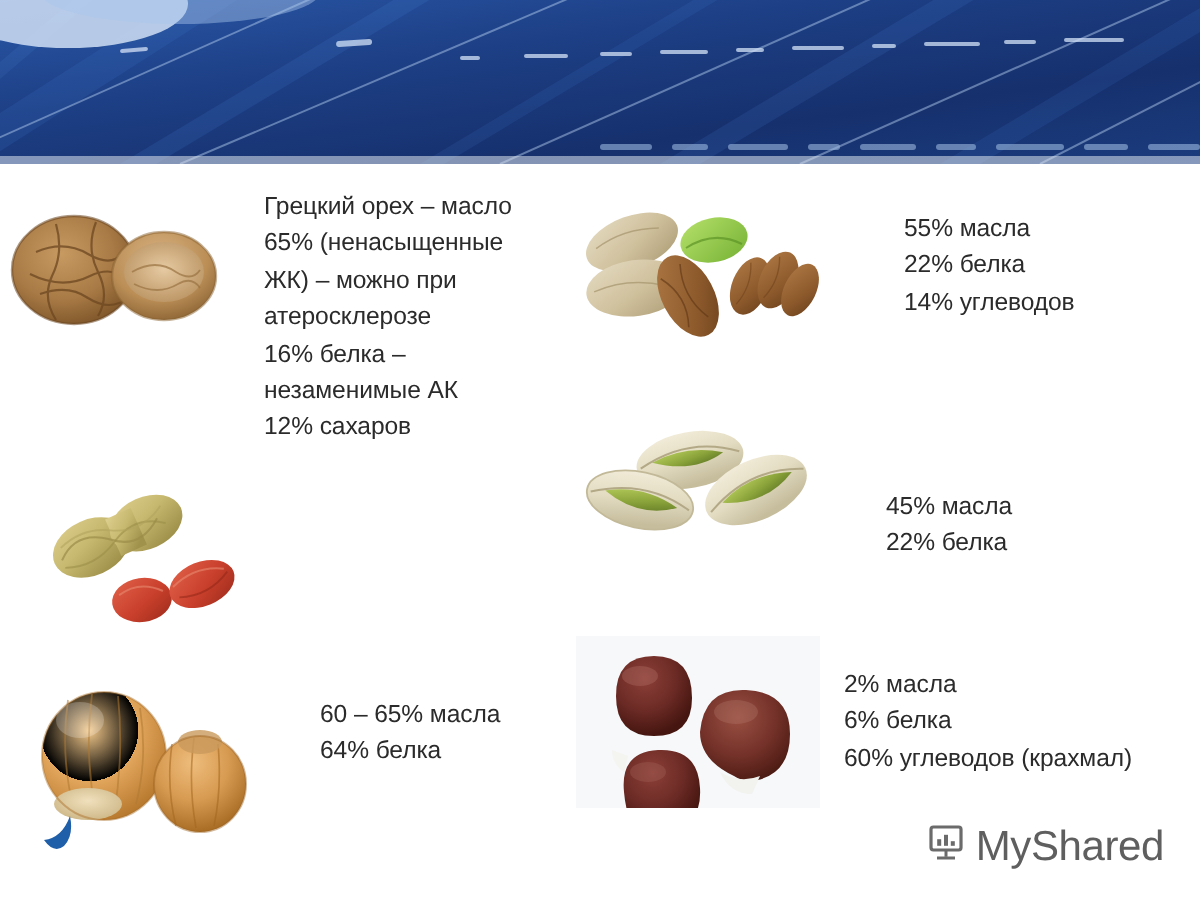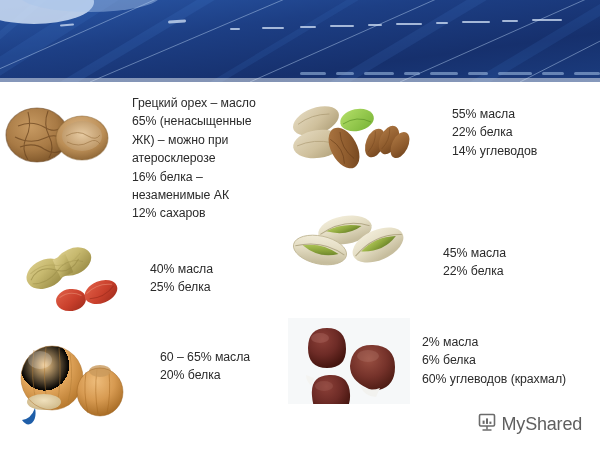--- a/index.html
+++ b/index.html
@@ -76,21 +76,21 @@
   .brand {
     position: absolute;
     right: 18px;
     bottom: 14px;
     display: flex;
     align-items: center;
     gap: 5px;
   }
   .brand-text {
     color: #5f5f5f;
-    font-size: 18px;
+    font-size: 21px;
     line-height: 20px;
     letter-spacing: -0.2px;
   }
 </style>
 </head>
 <body>
 
 <div class="slide">
 
   <div class="banner">
@@ -323,22 +323,20 @@
       </g>
 
       <ellipse cx="63" cy="64" rx="15" ry="11" fill="url(#pnSeed)" transform="rotate(-8 63 64)"></ellipse>
       <path d="M52 60 q11 -6 22 1" stroke="#e88a72" stroke-width="1" fill="none" opacity=".6" transform="rotate(-8 63 64)"></path>
       <ellipse cx="93" cy="56" rx="17" ry="11" fill="url(#pnSeed)" transform="rotate(-22 93 56)"></ellipse>
       <path d="M79 52 q14 -6 27 1" stroke="#e88a72" stroke-width="1" fill="none" opacity=".6" transform="rotate(-22 93 56)"></path>
       <path d="M80 58 q14 5 27 -3" stroke="#8d2416" stroke-width=".9" fill="none" opacity=".5" transform="rotate(-22 93 56)"></path>
     </svg>
   </div>
 
-  <div class="txt" style="left:150px; top:260px; width:150px;">40% масла
-25% белка</div>
 
   <div class="photo" style="left:4px; top:330px; width:122px; height:92px;">
     <svg width="122" height="92" viewBox="0 0 122 92">
       <defs>
         <radialGradient id="hz1" cx="38%" cy="30%" r="72%">
           <stop offset="0%" stop-color="#f3c98b"></stop>
           <stop offset="55%" stop-color="#e0a košice"></stop>
           <stop offset="55%" stop-color="#e2a65c"></stop>
           <stop offset="100%" stop-color="#b87a2f"></stop>
         </radialGradient>
@@ -370,21 +368,21 @@
         <path d="M82 42 q-3 21 2 41"></path>
         <path d="M93 39 q-3 23 1 45"></path>
         <path d="M105 42 q2 22 -2 41"></path>
       </g>
       <ellipse cx="96" cy="41" rx="11" ry="6" fill="#c99a5c" opacity=".8"></ellipse>
       <ellipse cx="96" cy="62" rx="23" ry="24" fill="none" stroke="#9c6220" stroke-width="1" opacity=".45"></ellipse>
     </svg>
   </div>
 
   <div class="txt" style="left:160px; top:348px; width:170px;">60 – 65% масла
-20% белка</div>
+64% белка</div>
 
   <div class="photo" style="left:288px; top:318px; width:122px; height:86px; background:#f6f8f9;">
     <svg width="122" height="86" viewBox="0 0 122 86">
       <defs>
         <radialGradient id="ch1" cx="38%" cy="28%" r="72%">
           <stop offset="0%" stop-color="#8c4038"></stop>
           <stop offset="55%" stop-color="#6d2b26"></stop>
           <stop offset="100%" stop-color="#45150f"></stop>
         </radialGradient>
         <radialGradient id="ch2" cx="42%" cy="30%" r="74%">

